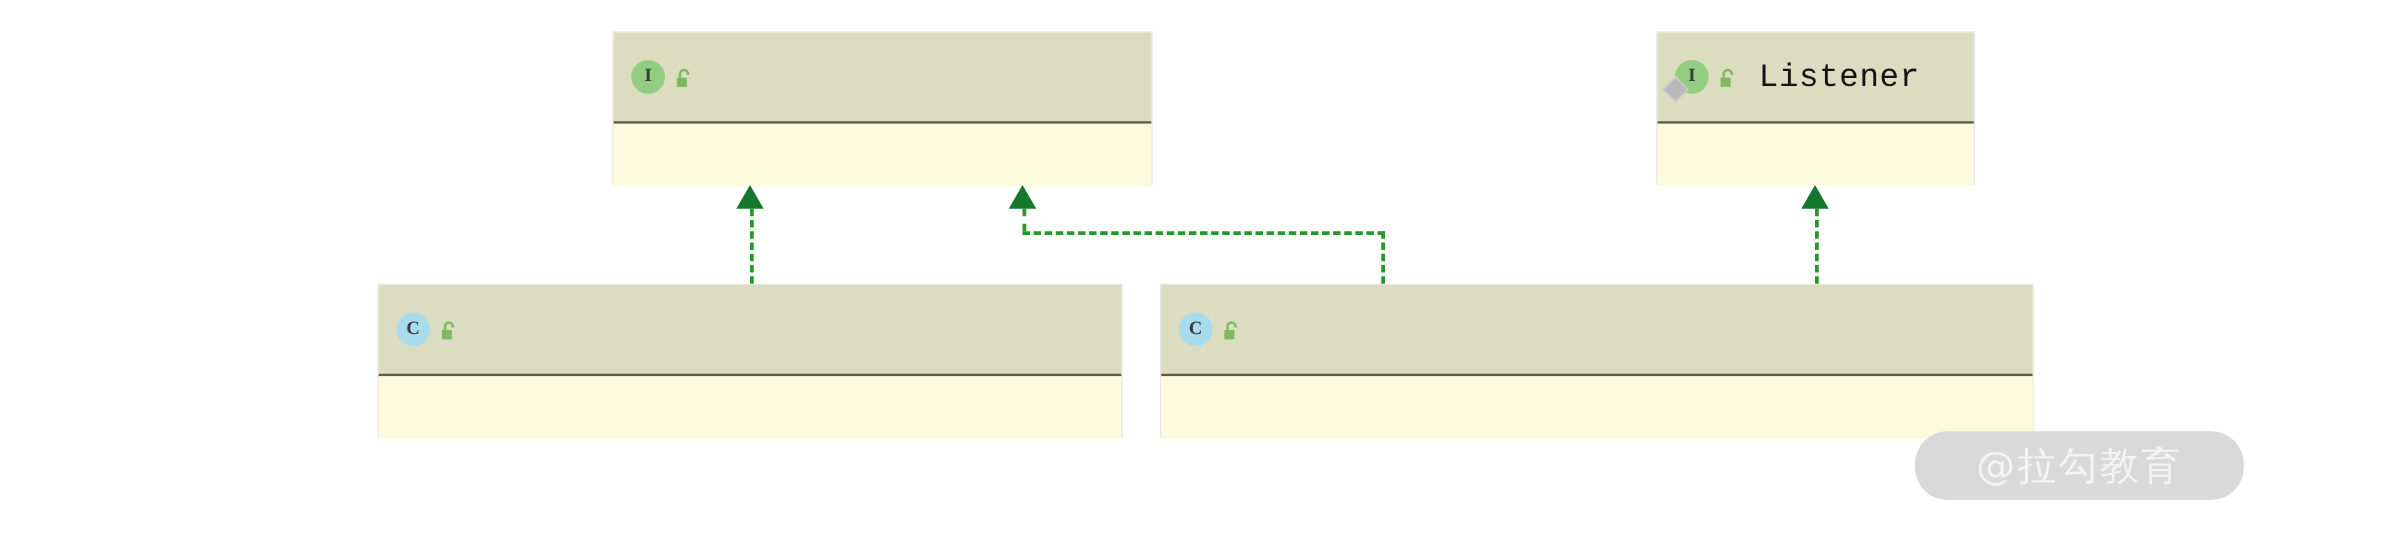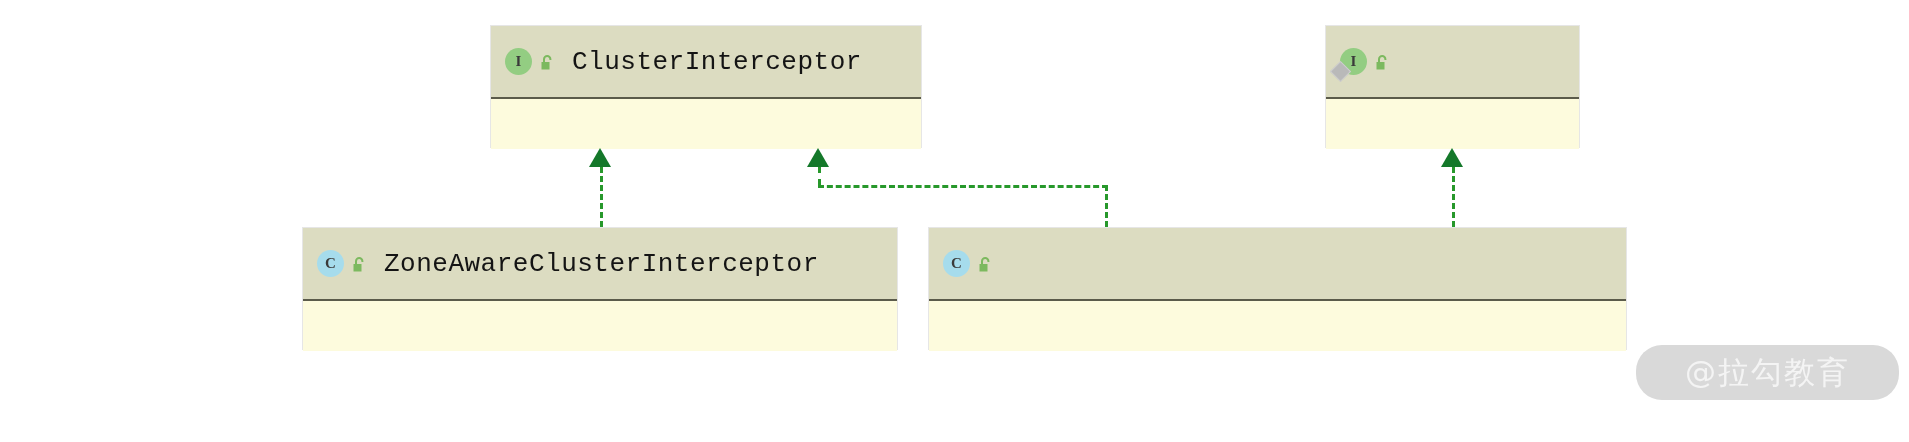--- a/index.html
+++ b/index.html
@@ -137,53 +137,52 @@
     <div class="node-header" style="height: 73px;">
       <span class="type-icon interface">
         <span>I</span>
       </span>
       <span class="vis-icon">
         <svg viewBox="0 0 18 18" width="18" height="18" aria-hidden="true">
           <path d="M6 8 V5.2 A3.2 3.2 0 0 1 12.4 5.2 V6" fill="none" stroke="#7cb95f" stroke-width="2"></path>
           <rect x="3.5" y="8" width="8" height="7.5" fill="#7cb95f"></rect>
         </svg>
       </span>
-      <span class="node-title">ClusterInterceptor</span>
     </div>
     <div class="node-body" style="height: 50px;"></div>
   </div>
 
   <div class="uml-node" style="left: 1325px; top: 25px; width: 255px; height: 123px;">
     <div class="node-header" style="height: 73px;">
       <span class="type-icon interface">
         <span class="lib-badge"></span>
         <span>I</span>
       </span>
       <span class="vis-icon">
         <svg viewBox="0 0 18 18" width="18" height="18" aria-hidden="true">
           <path d="M6 8 V5.2 A3.2 3.2 0 0 1 12.4 5.2 V6" fill="none" stroke="#7cb95f" stroke-width="2"></path>
           <rect x="3.5" y="8" width="8" height="7.5" fill="#7cb95f"></rect>
         </svg>
       </span>
+      <span class="node-title">Listener</span>
     </div>
     <div class="node-body" style="height: 50px;"></div>
   </div>
 
   <div class="uml-node" style="left: 302px; top: 227px; width: 596px; height: 123px;">
     <div class="node-header" style="height: 73px;">
       <span class="type-icon klass">
         <span>C</span>
       </span>
       <span class="vis-icon">
         <svg viewBox="0 0 18 18" width="18" height="18" aria-hidden="true">
           <path d="M6 8 V5.2 A3.2 3.2 0 0 1 12.4 5.2 V6" fill="none" stroke="#7cb95f" stroke-width="2"></path>
           <rect x="3.5" y="8" width="8" height="7.5" fill="#7cb95f"></rect>
         </svg>
       </span>
-      <span class="node-title">ZoneAwareClusterInterceptor</span>
     </div>
     <div class="node-body" style="height: 50px;"></div>
   </div>
 
   <div class="uml-node" style="left: 928px; top: 227px; width: 699px; height: 123px;">
     <div class="node-header" style="height: 73px;">
       <span class="type-icon klass">
         <span>C</span>
       </span>
       <span class="vis-icon">
@@ -200,17 +199,17 @@
       <div class="conn conn-v" style="left: 600px; top: 167px; height: 60px;"></div>
       <div class="arrow-up" style="left: 589px; top: 148px;"></div>
       <div class="conn conn-v" style="left: 818px; top: 167px; height: 18px;"></div>
       <div class="conn conn-h" style="left: 818px; top: 185px; width: 290px;"></div>
       <div class="conn conn-v" style="left: 1105px; top: 185px; height: 42px;"></div>
       <div class="arrow-up" style="left: 807px; top: 148px;"></div>
       <div class="conn conn-v" style="left: 1452px; top: 167px; height: 60px;"></div>
       <div class="arrow-up" style="left: 1441px; top: 148px;"></div>
     </div>
 
-  <div id="watermark" style="left: 1636px; top: 345px; width: 263px; height: 55px;">
+  <div id="watermark" style="left: 1532px; top: 345px; width: 263px; height: 55px;">
     <span>@拉勾教育</span>
   </div>
 
 </div>
 
 </body></html>

